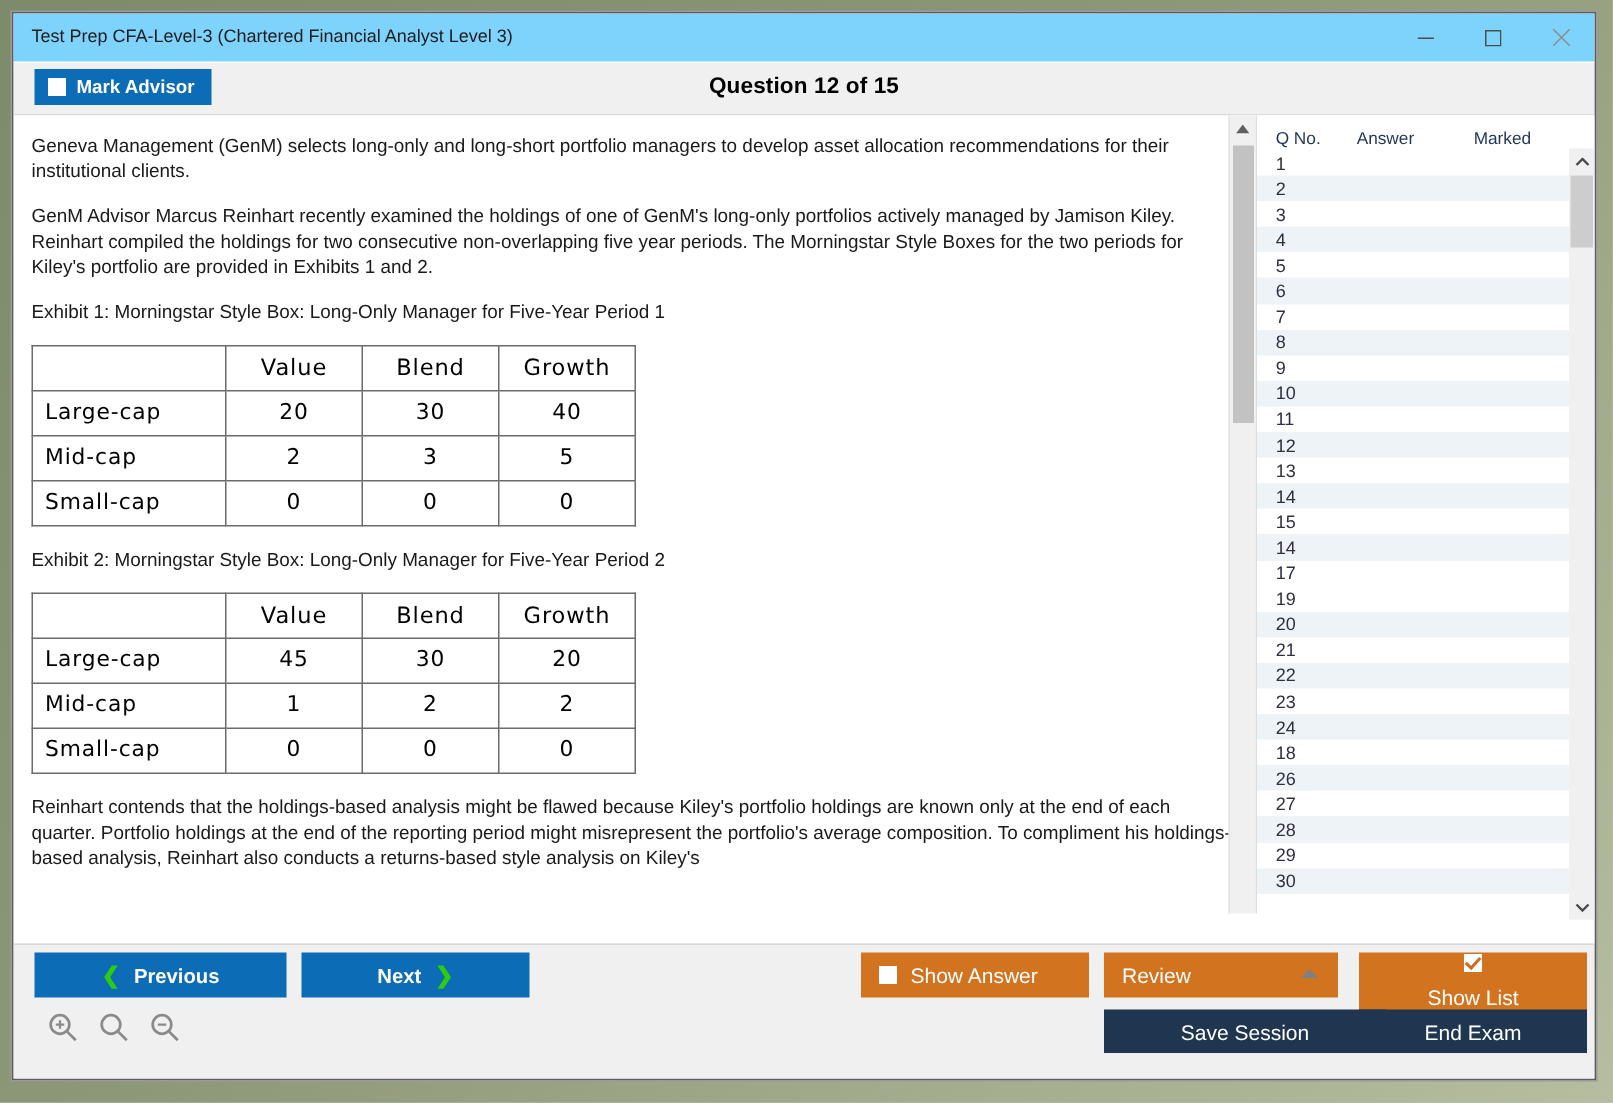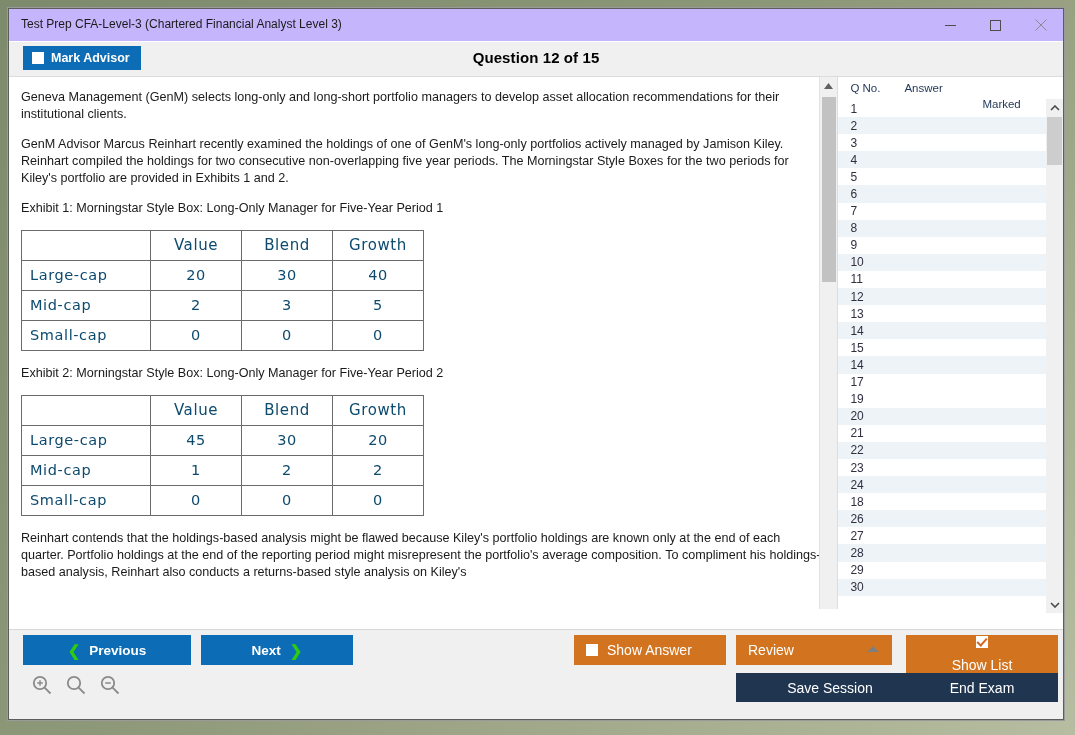--- a/index.html
+++ b/index.html
@@ -18,21 +18,21 @@
   .window{
     position:absolute;left:8px;top:8px;width:1056px;height:712px;
     background:#ffffff;
     border:1px solid #5d5d5d;
     box-shadow:0 0 0 1px #9a9a9a;
     box-sizing:border-box;
     overflow:hidden;
   }
   
   .titlebar{
-    position:relative;height:32px;background:#c4b5fd;
+    position:relative;height:32px;background:#7dd3fc;
     border-bottom:1px solid #ffffff;
   }
   .titlebar .title{
     position:absolute;left:12px;top:8px;
     font-size:12px;color:#1b1b1b;white-space:nowrap;
   }
   .wbtns{position:absolute;right:0;top:0;display:flex;height:32px;}
   .wbtn{
     width:45px;height:32px;display:flex;align-items:center;justify-content:center;
     cursor:default;
@@ -75,21 +75,21 @@
   .content-inner{
     padding:12px 16px 0 12px;
     font-size:12.6px;line-height:17px;color:#1a1a1a;
   }
   .content-inner p{margin:0 0 13px 0;}
   .exhibit-label{margin:0 0 8px 0;}
   
   table.stylebox{
     border-collapse:collapse;margin:0 11px 14px 0;
     font-family:"DejaVu Sans",sans-serif;
-    color:#0c4a6e;
+    color:#000000;
   }
   table.stylebox td,table.stylebox th{
     border:1px solid #6b6b6b;
     height:27px;font-weight:normal;
     font-size:14.5px;
     letter-spacing:0.6px;
   }
   table.stylebox th.corner{width:126px;}
   table.stylebox th.colh{width:88px;text-align:center;font-size:15px;}
   table.stylebox td.rowh{padding-left:8px;text-align:left;font-size:14.5px;}
@@ -107,21 +107,21 @@
   .vscroll .thumb{
     position:absolute;left:2px;right:1px;top:20px;height:185px;
     background:#c2c2c2;cursor:pointer;
   }
   
   .list-pane{
     position:relative;width:225px;height:552px;background:#ffffff;
     overflow:hidden;
   }
   .list-head{
-    display:flex;height:22px;align-items:center;
+    display:flex;height:22px;align-items:flex-end;
     font-size:11.5px;color:#1f3556;padding-left:12px;
     background:#ffffff;
   }
   .list-head .c1{width:54px;}
   .list-head .c2{width:78px;}
   .list-head .c3{width:70px;margin-top:31px;}
   .list-rows{
     position:relative;height:514px;overflow:hidden;
     border-top:1px solid #ffffff;
   }

